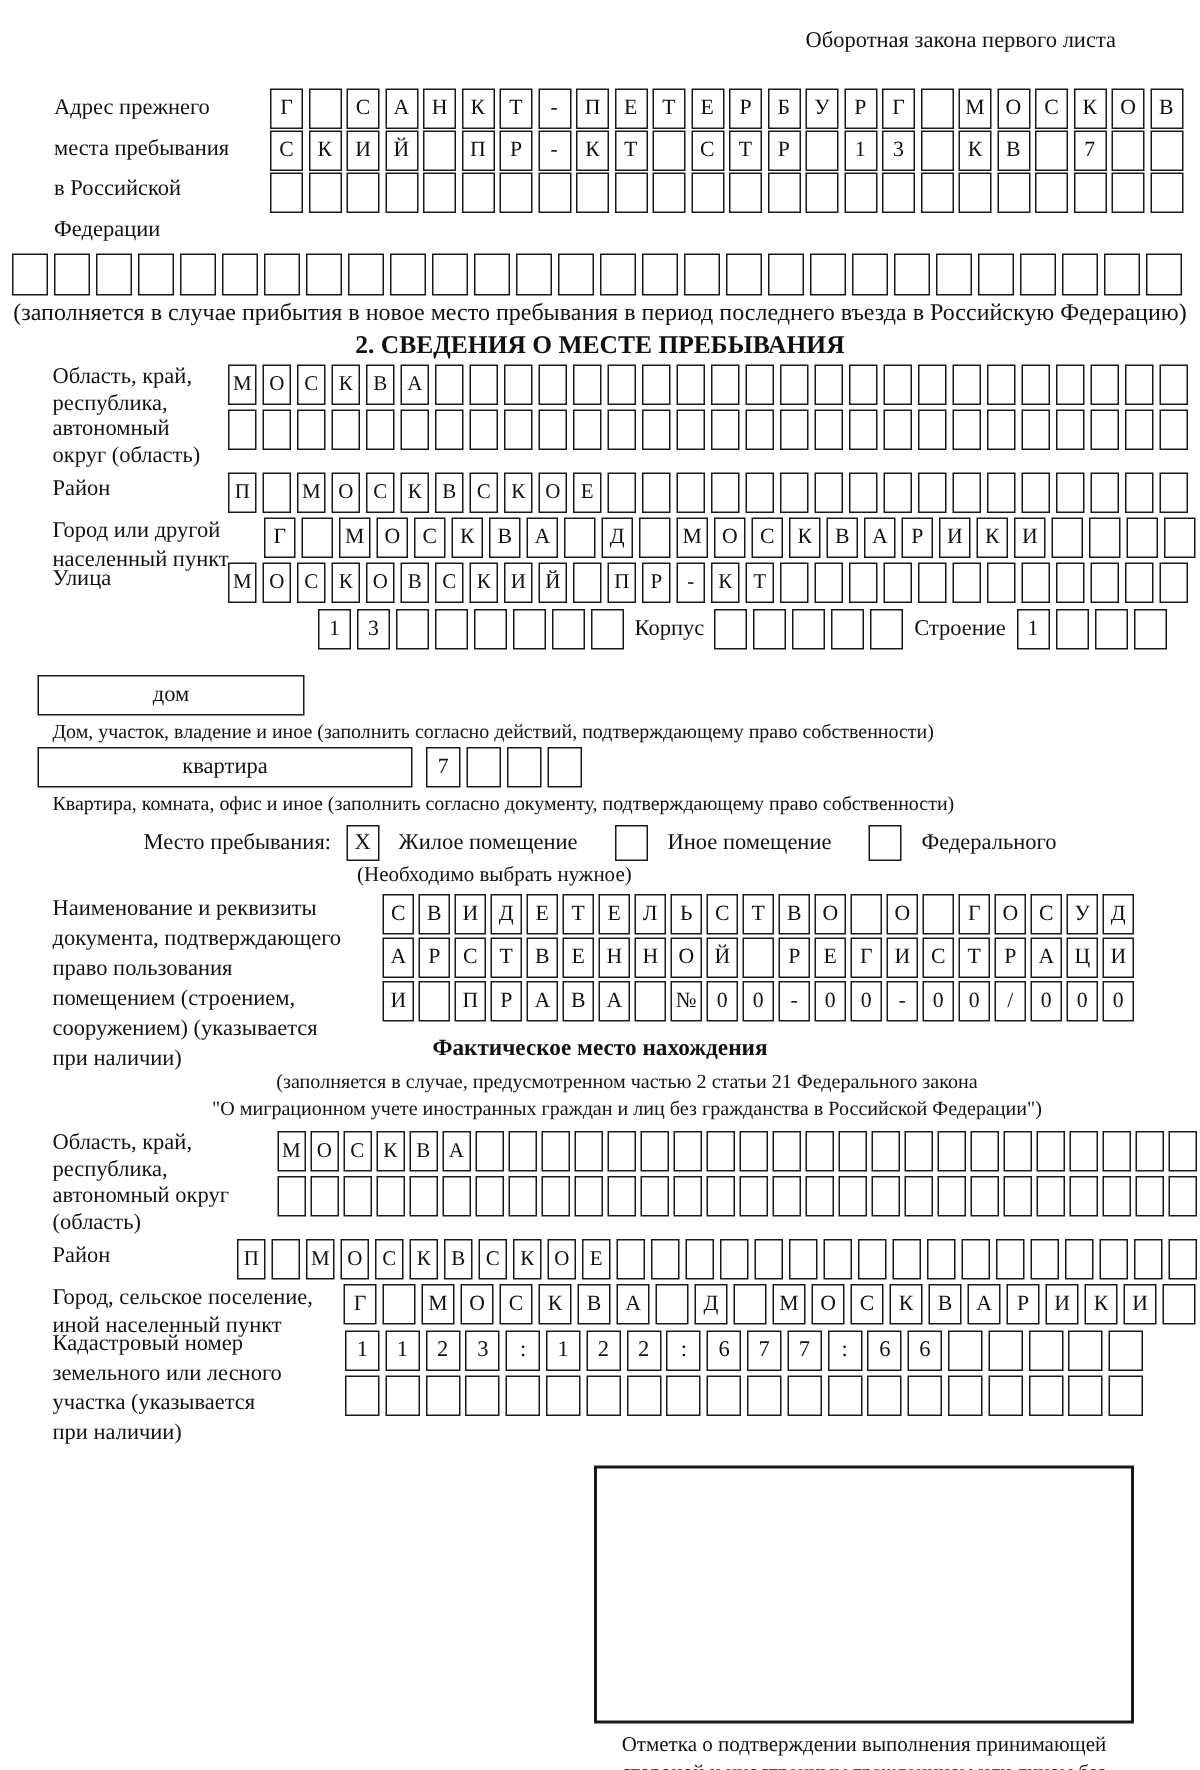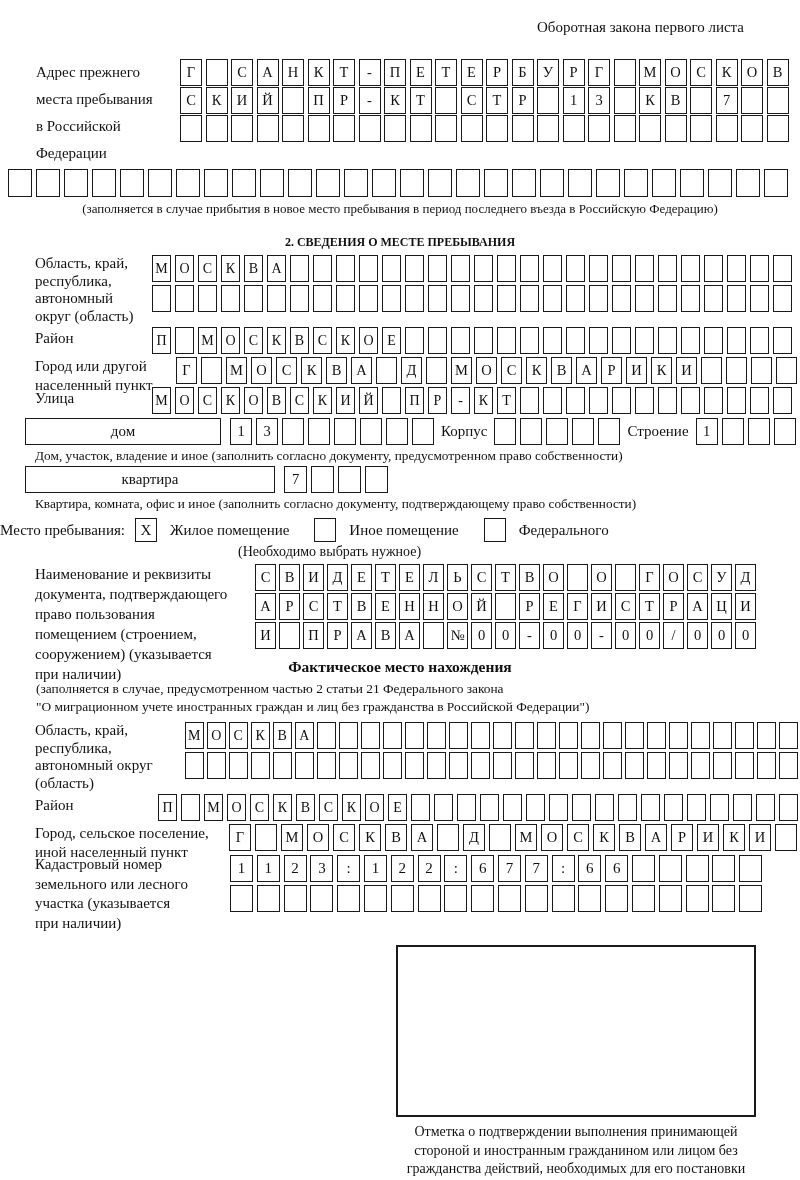--- a/index.html
+++ b/index.html
@@ -37,22 +37,22 @@
   .b-doc{gap:3px;}     .b-doc .cbox{width:21px;}
   .b-reg2{gap:3.5px;}  .b-reg2 .cbox{width:18.5px;font-size:14px;}
   .b-city2{gap:4px;}   .b-city2 .cbox{width:22px;}
   .b-kad{gap:3.8px;}   .b-kad .cbox{width:23px;font-size:15px;}
 
   
   .topblock{display:flex;margin-top:23px;}
   .top-lbl{width:144px;padding-left:36px;font-size:15px;line-height:27px;flex:0 0 auto;}
   .toprows .boxes{margin-bottom:1px;}
 
-  .fn{margin-top:4px;font-size:13px;line-height:16px;}
-  .s2title{margin-top:15px;font-weight:bold;font-size:12px;line-height:20px;text-align:center;}
+  .fn{margin-top:4px;font-size:16px;line-height:16px;}
+  .s2title{margin-top:3px;font-weight:bold;font-size:17px;line-height:20px;text-align:center;}
 
   
   .frow{position:relative;}
   .frow .lbl{position:absolute;left:35px;top:0;font-size:15px;}
   .lh17{line-height:17.5px;} .lh19{line-height:19px;} .lh195{line-height:19.5px;}
   .lh20{line-height:20px;font-size:14.8px;} .pt3{padding-top:3px;}
   .boxcol{display:flex;flex-direction:column;gap:3px;}
   .ml150{margin-left:152px;} .ml176{margin-left:176px;} .ml255{margin-left:255px;}
   .ml185{margin-left:185px;} .ml158{margin-left:158px;} .ml229{margin-left:229px;} .ml230{margin-left:230px;}
 
@@ -65,39 +65,39 @@
   .r-city2{margin-bottom:4px;}
   .r-kad{margin-top:4px;}
 
   
   .houserow{display:flex;align-items:flex-start;margin-left:25px;}
   .wbox{
     box-sizing:border-box;border:1.8px solid #1a1a1a;height:27px;
     display:flex;align-items:center;justify-content:center;
     font-size:15px;flex:0 0 auto;background:#fff;
   }
-  .w-dom{width:196px;margin-right:9px;}
+  .w-dom{width:178px;margin-right:9px;margin-top:44px;}
   .w-apt{width:250px;margin-right:9px;}
   .ilabel{font-size:15px;line-height:27px;margin:0 7px 0 7px;flex:0 0 auto;}
   .cap{margin-top:3px;margin-left:35px;font-size:13.3px;line-height:16px;}
   .aptrow{display:flex;align-items:flex-start;margin-left:25px;margin-top:2px;}
 
   
-  .stayrow{display:flex;align-items:center;margin-top:6px;font-size:15px;}
+  .stayrow{display:flex;align-items:center;margin-top:6px;font-size:15px;justify-content:center;}
   .chk{
     box-sizing:border-box;width:22px;height:24px;border:1.7px solid #1a1a1a;
     display:inline-flex;align-items:center;justify-content:center;
     font-size:15px;flex:0 0 auto;background:#fff;
   }
   .chk1{margin-left:10px;} .chk2{margin-left:25px;} .chk3{margin-left:25px;}
   .sopt{margin-left:13px;}
   .staynote{margin-top:2px;margin-left:238px;font-size:14px;line-height:16px;}
 
   .a-title{margin-top:8px;text-align:center;font-weight:bold;font-size:15.5px;line-height:19px;}
-  .a-fn{margin-top:4px;font-size:13.4px;line-height:17.5px;padding-left:36px;}
+  .a-fn{margin-top:4px;text-align:center;font-size:13.4px;line-height:17.5px;padding-left:36px;}
 
   .stampbox{
     box-sizing:border-box;
     width:360px;height:172px;
     border:2px solid #1a1a1a;
     margin:33px 0 0 396px;
     background:#fff;
   }
   .stampcap{margin:6px 0 0 390px;width:372px;text-align:center;font-size:14px;line-height:18.5px;}
 </style>
@@ -418,21 +418,21 @@
         <span class="cbox"></span>
       </div>
     <span class="ilabel">Строение</span>
     <div class="boxes b-house">
         <span class="cbox">1</span>
         <span class="cbox"></span>
         <span class="cbox"></span>
         <span class="cbox"></span>
       </div>
   </div>
-  <div class="cap">Дом, участок, владение и иное (заполнить согласно документу, предусмотренном право собственности)</div>
+  <div class="cap">Дом, участок, владение и иное (заполнить согласно действий, подтверждающему право собственности)</div>
 
   <div class="aptrow">
     <div class="wbox w-apt">квартира</div>
     <div class="boxes b-apt">
         <span class="cbox">7</span>
         <span class="cbox"></span>
         <span class="cbox"></span>
         <span class="cbox"></span>
       </div>
   </div>

